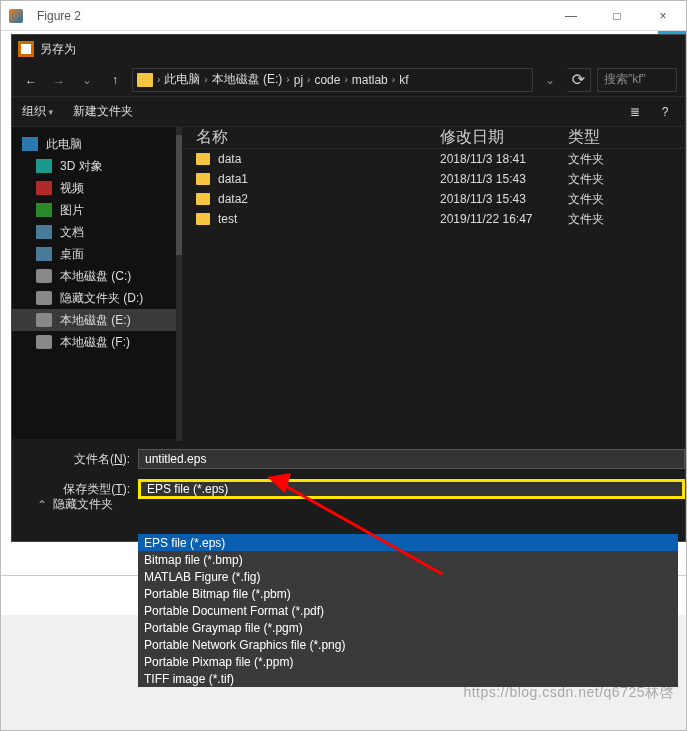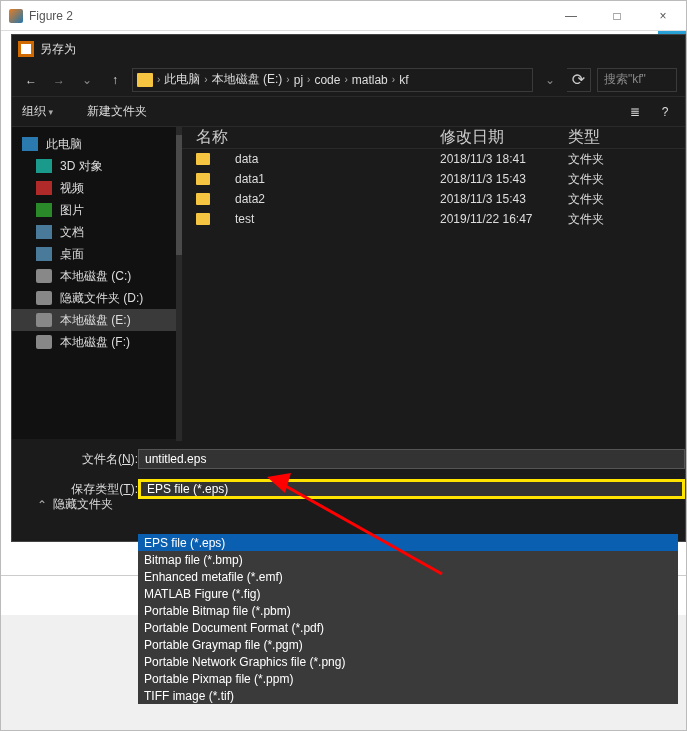--- a/index.html
+++ b/index.html
@@ -1,21 +1,21 @@
 <!DOCTYPE html>
 <html><head>
 <meta charset="utf-8">
 <style>
   * { box-sizing: border-box; margin: 0; padding: 0; font-family: "Microsoft YaHei", "Segoe UI", sans-serif; }
   body { background: #f0f0f0; width: 687px; height: 731px; position: relative; overflow: hidden; }
 
   
   .figure-window { position: absolute; top: 0; left: 0; right: 0; bottom: 0; background: #fff; border: 1px solid #bbb; }
   .figure-titlebar { height: 30px; background: #fff; display: flex; align-items: center; justify-content: space-between; padding-left: 8px; border-bottom: 1px solid #ddd; }
-  .figure-title { font-size: 12px; color: #555; display: flex; align-items: center; gap: 6px; }
+  .figure-title { font-size: 12px; color: #555; display: flex; align-items: center; gap: 14px; }
   .figure-controls { display: flex; }
   .figure-controls span { width: 46px; height: 30px; display: flex; align-items: center; justify-content: center; font-size: 12px; color: #555; }
   .right-strip { position: absolute; top: 30px; right: 0; width: 28px; height: 24px; background: linear-gradient(180deg,#2aa3d8,#1170a8); }
 
   
   .saveas { position: absolute; top: 33px; left: 10px; right: 0; height: 508px; background: #1b1b1b; color: #ddd; border: 1px solid #444; }
   .sa-titlebar { height: 28px; background: #1b1b1b; display: flex; align-items: center; padding-left: 6px; gap: 6px; }
   .sa-icon { width: 16px; height: 16px; background: #d06a00; display: inline-block; position: relative; }
   .sa-icon::after { content: ""; position: absolute; left: 3px; top: 3px; width: 10px; height: 10px; background: #fff; }
   .sa-title { font-size: 12px; }
@@ -25,21 +25,21 @@
   .nav-btn { width: 22px; height: 22px; display: flex; align-items: center; justify-content: center; font-size: 12px; color: #888; }
   .nav-btn.enabled { color: #ddd; }
   .breadcrumb { flex: 1; display: flex; align-items: center; background: #1b1b1b; border: 1px solid #3a3a3a; height: 24px; padding: 0 4px; gap: 4px; font-size: 12px; overflow: hidden; }
   .bc-folder-icon { width: 16px; height: 14px; background: #f5c542; border-radius: 1px; display: inline-block; }
   .crumb { color: #ddd; white-space: nowrap; }
   .chev { color: #aaa; font-size: 10px; }
   .refresh { width: 24px; height: 24px; display: flex; align-items: center; justify-content: center; color: #ccc; border: 1px solid #3a3a3a; border-left: none; }
   .search { width: 80px; height: 24px; background: #1b1b1b; border: 1px solid #3a3a3a; color: #888; font-size: 12px; padding-left: 6px; display: flex; align-items: center; }
 
   
-  .toolbar { height: 30px; background: #1b1b1b; display: flex; align-items: center; padding: 0 10px; gap: 34px; border-bottom: 1px solid #2a2a2a; }
+  .toolbar { height: 30px; background: #1b1b1b; display: flex; align-items: center; padding: 0 10px; gap: 20px; border-bottom: 1px solid #2a2a2a; }
   .toolbar span { font-size: 12px; color: #ddd; }
   .toolbar .drop::after { content: " ▾"; color: #aaa; font-size: 9px; }
   .toolbar-right { margin-left: auto; display: flex; gap: 10px; }
   .tool-icon { width: 20px; height: 20px; display: flex; align-items: center; justify-content: center; color: #aaa; font-size: 13px; }
 
   
   .main { position: absolute; top: 92px; bottom: 102px; left: 0; right: 0; display: flex; }
   .sidebar { width: 170px; background: #111; overflow: hidden; }
   .sidebar-item { height: 22px; display: flex; align-items: center; padding-left: 24px; gap: 8px; font-size: 12px; color: #ddd; }
   .sidebar-item.selected { background: #3a3a3a; }
@@ -55,27 +55,27 @@
   .sb-desk { background: #4a7a9a; }
   .sb-disk { background: #888; border-radius: 2px; }
 
   .content { flex: 1; background: #1b1b1b; position: relative; }
   .col-header { height: 22px; display: flex; align-items: center; border-bottom: 1px solid #2a2a2a; font-size: 16px; color: #ccc; }
   .col-name { width: 258px; padding-left: 14px; }
   .col-date { width: 128px; }
   .col-type { flex: 1; }
   .file-list { }
   .file-row { height: 20px; display: flex; align-items: center; font-size: 12px; color: #ddd; }
-  .file-row .col-name { display: flex; align-items: center; gap: 25px; }
+  .file-row .col-name { display: flex; align-items: center; gap: 8px; }
   .folder-icon { width: 14px; height: 12px; background: #f5c542; border-radius: 1px; display: inline-block; }
 
   
   .bottom { position: absolute; bottom: 0; left: 0; right: 0; height: 102px; padding: 8px 0 0 0; }
   .field-row { display: flex; align-items: center; height: 24px; margin-bottom: 6px; }
-  .field-label { width: 126px; text-align: right; font-size: 12px; color: #ddd; }
+  .field-label { width: 126px; text-align: right; padding-right: 8px; font-size: 12px; color: #ddd; }
   .field-label u { text-decoration: underline; }
   .field-input { flex: 1; height: 20px; background: #333; border: 1px solid #555; color: #fff; font-size: 12px; padding: 0 6px; display: flex; align-items: center; }
   .field-combo { flex: 1; height: 20px; background: #333; border: 3px solid #ffe400; color: #fff; font-size: 12px; padding: 0 6px; display: flex; align-items: center; position: relative; }
   .hide-folders { position: absolute; left: 25px; bottom: 28px; font-size: 12px; color: #ddd; display: flex; align-items: center; gap: 6px; }
   .hide-folders::before { content: "⌃"; font-size: 12px; color: #aaa; }
 
   
   .dropdown { position: absolute; left: 137px; top: 533px; right: 8px; background: #3a3a3a; color: #fff; font-size: 12px; z-index: 100; }
   .dd-item { height: 17px; padding: 0 6px; display: flex; align-items: center; }
   .dd-item.highlight { background: #0a5fb0; }
@@ -256,21 +256,20 @@
         </div>
         <div class="field-combo">EPS file (*.eps)</div>
       </div>
       <div class="hide-folders">隐藏文件夹</div>
     </div>
   </div>
 
   <div class="dropdown" id="dropdown">
       <div class="dd-item highlight">EPS file (*.eps)</div>
       <div class="dd-item">Bitmap file (*.bmp)</div>
-      <div class="dd-item">Enhanced metafile (*.emf)</div>
       <div class="dd-item">MATLAB Figure (*.fig)</div>
       <div class="dd-item">Portable Bitmap file (*.pbm)</div>
       <div class="dd-item">Portable Document Format (*.pdf)</div>
       <div class="dd-item">Portable Graymap file (*.pgm)</div>
       <div class="dd-item">Portable Network Graphics file (*.png)</div>
       <div class="dd-item">Portable Pixmap file (*.ppm)</div>
       <div class="dd-item">TIFF image (*.tif)</div>
     </div>
 
   <svg class="arrow" viewBox="0 0 180 110">

